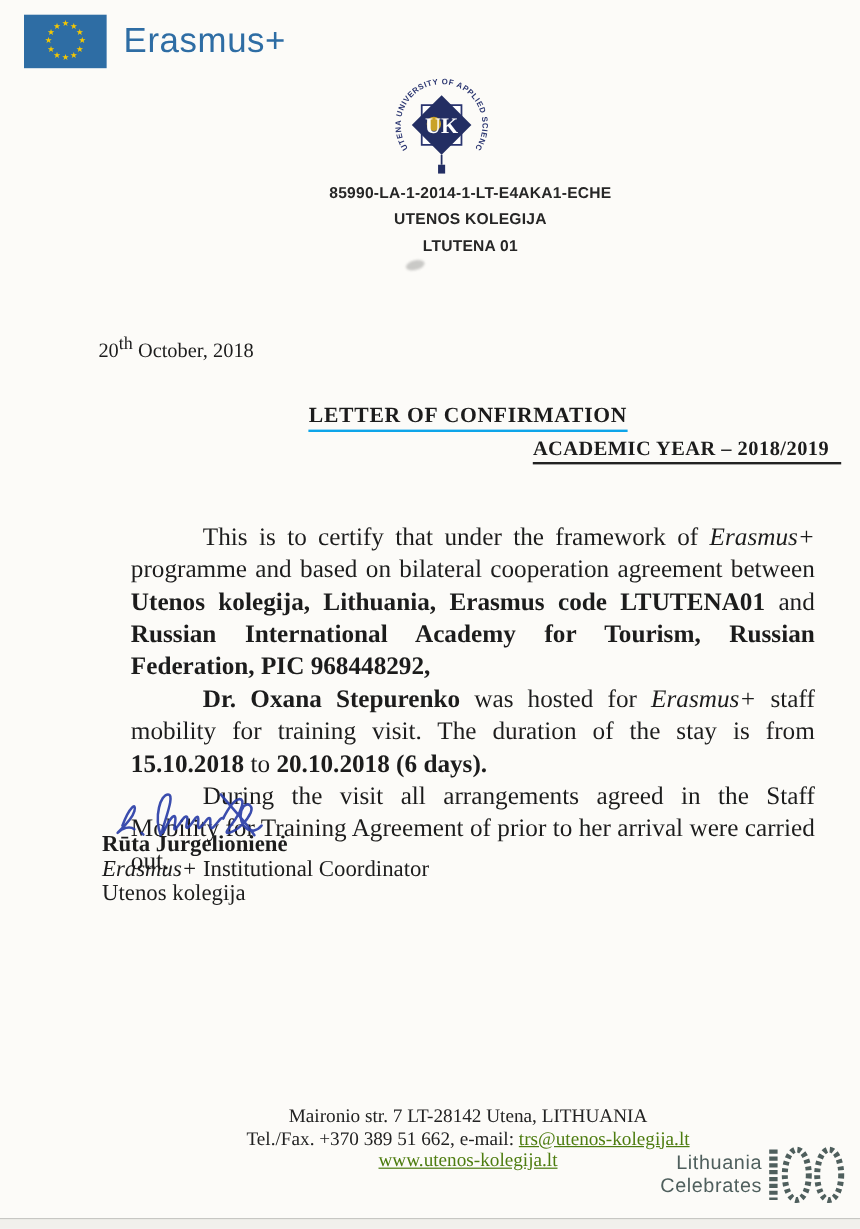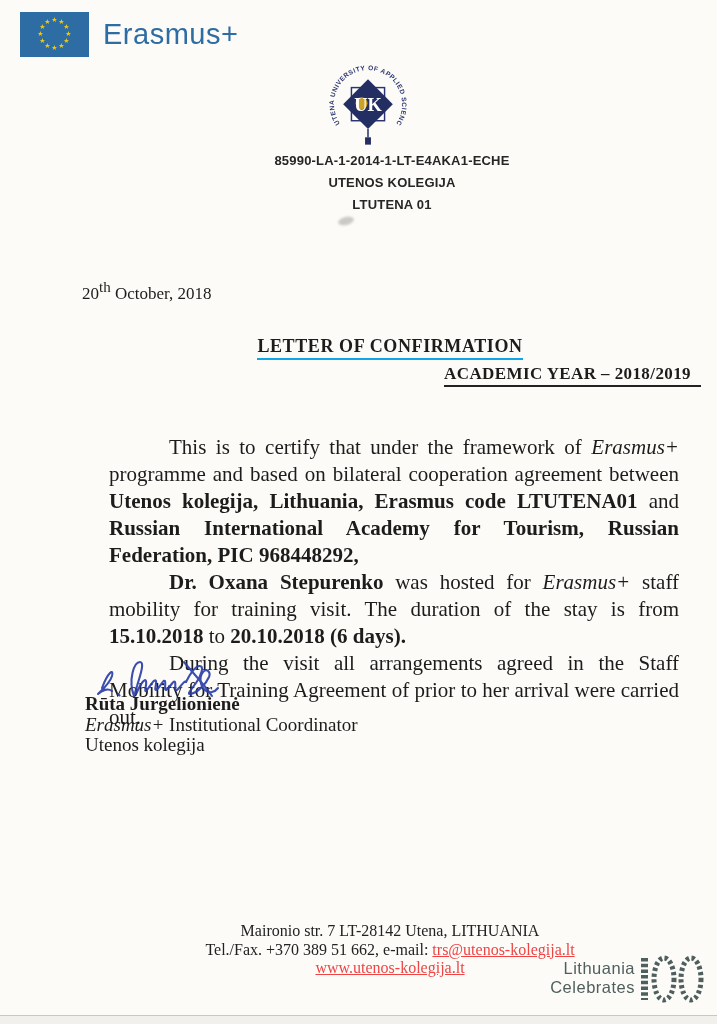--- a/index.html
+++ b/index.html
@@ -52,21 +52,21 @@
   .i{font-style:italic;}
   
   .signature-img{position:absolute;left:88px;top:650px;}
   .sig-block{position:absolute;left:85px;top:694px;font-size:19px;line-height:20.5px;font-family:Liberation Serif, serif;}
   .sig-name{font-weight:700;}
   
   .footer-block{
     position:absolute;left:195px;top:922px;width:390px;text-align:center;
     font-size:16px;line-height:18.5px;color:#222;
   }
-  .doc-link{color:#ef4444;text-decoration:underline;cursor:pointer;}
+  .doc-link{color:#4d7c0f;text-decoration:underline;cursor:pointer;}
   
   .lt100{position:absolute;right:6px;top:948px;}
   
   .scan-edge{position:absolute;left:0;bottom:8px;width:100%;height:1px;background:#c7c7c3;}
   .scan-strip{position:absolute;left:0;bottom:0;width:100%;height:8px;background:#f1f0ec;}
 </style>
 </head>
 <body>
 
 <div class="page">

